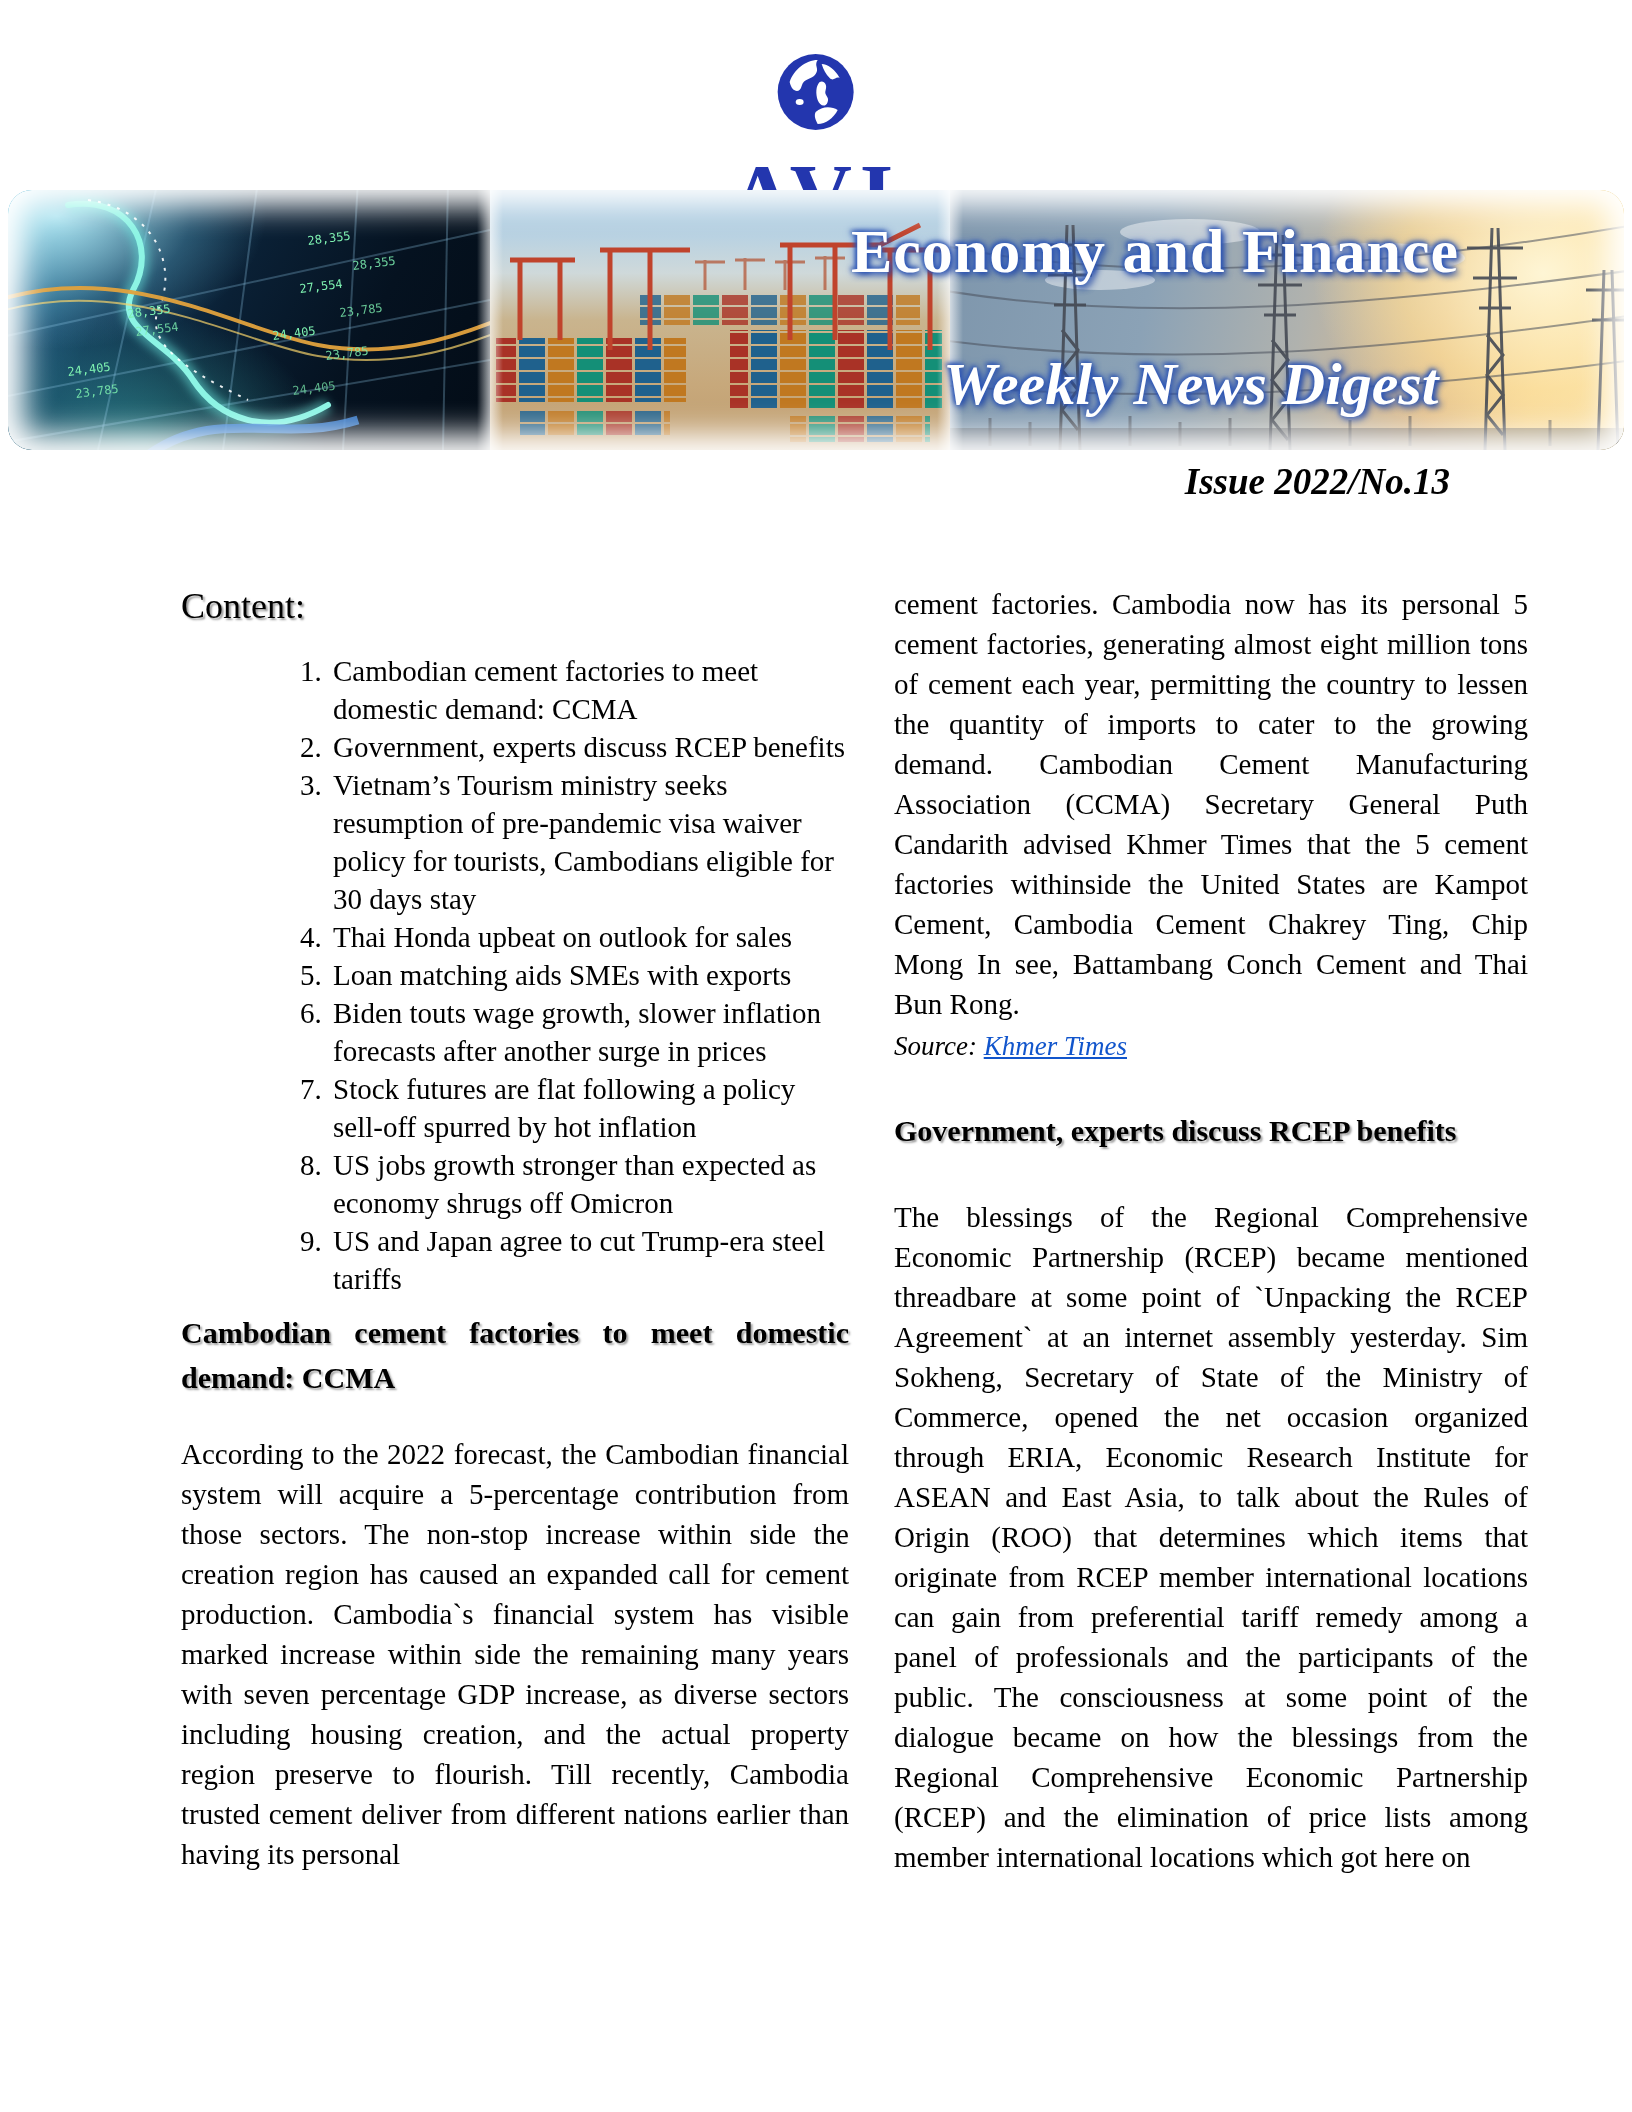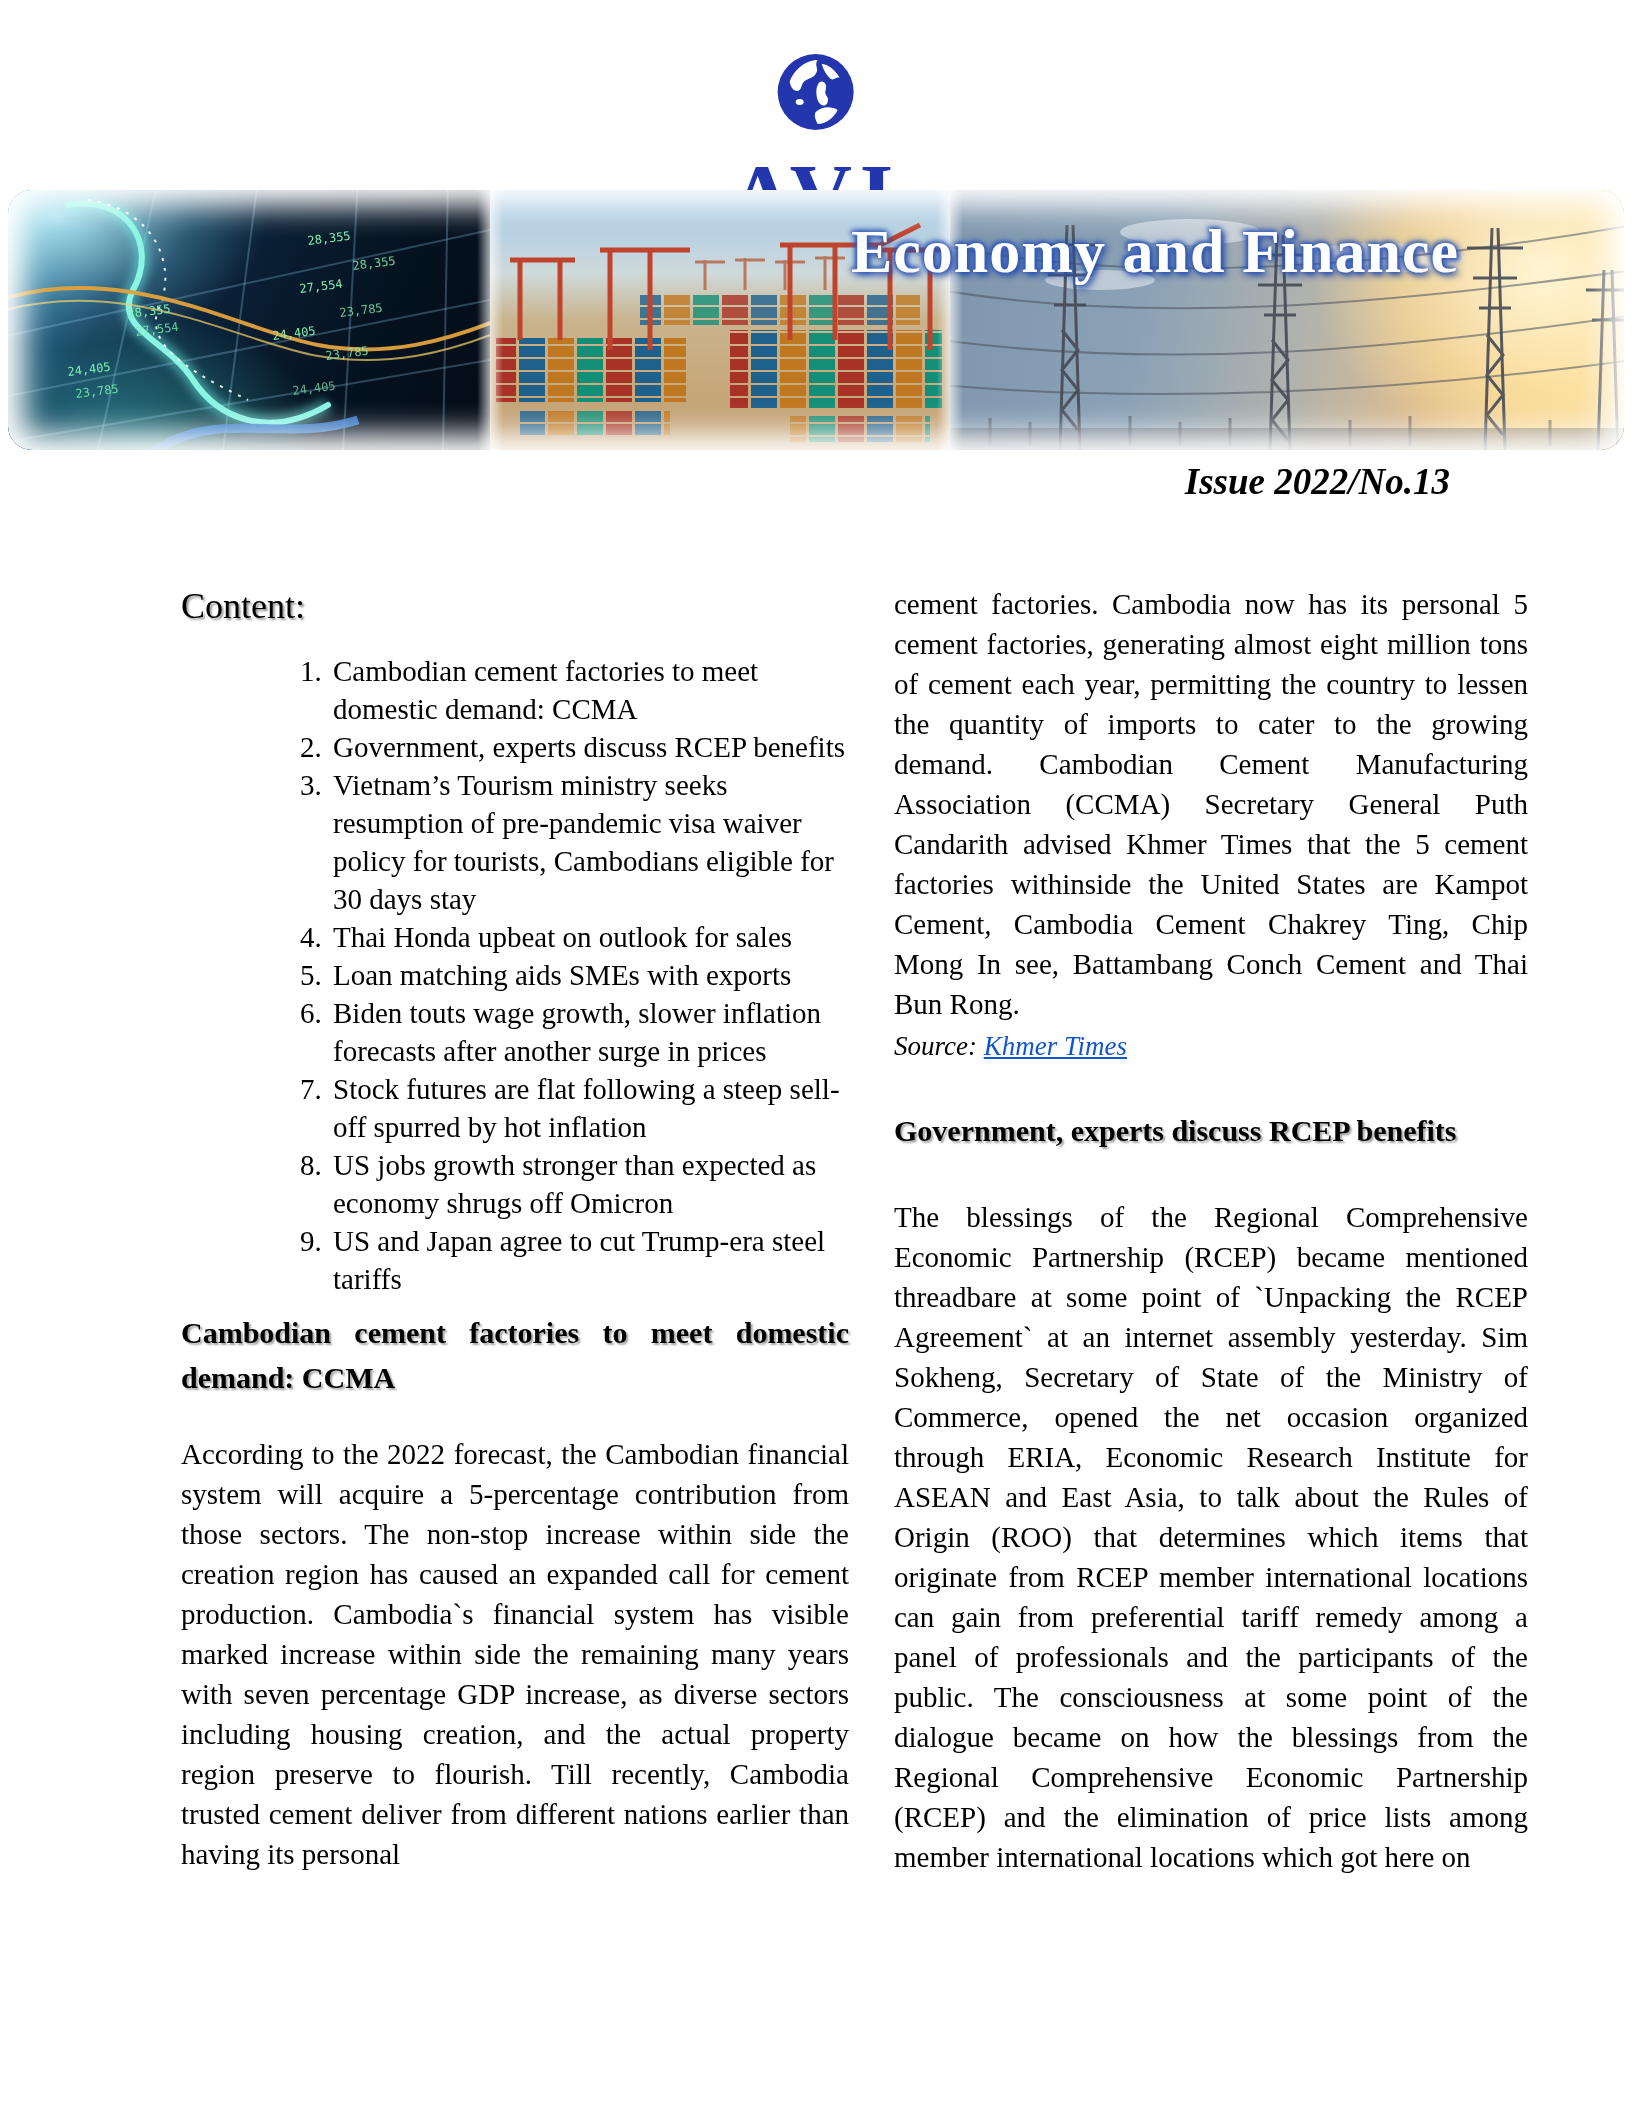--- a/index.html
+++ b/index.html
@@ -184,37 +184,38 @@
         <g stroke="rgba(55,58,66,.5)" stroke-width="3">
           <path d="M40,228 V256 M80,232 V256 M180,226 V256 M230,232 V256 M280,228 V256 M400,230 V256 M460,226 V256 M600,230 V256"></path>
         </g>
       </svg>
     </div>
 
     <div class="seam seam-1"></div>
     <div class="seam seam-2"></div>
 
     <div class="banner-title">Economy and Finance</div>
+    <div class="banner-subtitle">Weekly News Digest</div>
     <div class="banner-vignette"></div>
   </div>
 
   <div class="issue-line">Issue 2022/No.13</div>
 
   <main class="columns">
 
     <section class="col col-left">
       <h2 class="content-heading">Content:</h2>
       <ol class="toc-list">
         <li>Cambodian cement factories to meet domestic demand: CCMA</li>
         <li>Government, experts discuss RCEP benefits</li>
         <li>Vietnam’s Tourism ministry seeks resumption of pre-pandemic visa waiver policy for tourists, Cambodians eligible for 30 days stay</li>
         <li>Thai Honda upbeat on outlook for sales</li>
         <li>Loan matching aids SMEs with exports</li>
         <li>Biden touts wage growth, slower inflation forecasts after another surge in prices</li>
-        <li>Stock futures are flat following a steep sell-off spurred by hot inflation</li>
+        <li>Stock futures are flat following a policy sell-off spurred by hot inflation</li>
         <li>US jobs growth stronger than expected as economy shrugs off Omicron</li>
         <li>US and Japan agree to cut Trump-era steel tariffs</li>
       </ol>
       <h3 class="article-heading">Cambodian cement factories to meet domestic demand: CCMA</h3>
       <p class="body-text">According to the 2022 forecast, the Cambodian financial system will acquire a 5-percentage contribution from those sectors. The non-stop increase within side the creation region has caused an expanded call for cement production. Cambodia`s financial system has visible marked increase within side the remaining many years with seven percentage GDP increase, as diverse sectors including housing creation, and the actual property region preserve to flourish. Till recently, Cambodia trusted cement deliver from different nations earlier than having its personal</p>
     </section>
 
     <section class="col col-right">
       <p class="body-text">cement factories. Cambodia now has its personal 5 cement factories, generating almost eight million tons of cement each year, permitting the country to lessen the quantity of imports to cater to the growing demand. Cambodian Cement Manufacturing Association (CCMA) Secretary General Puth Candarith advised Khmer Times that the 5 cement factories withinside the United States are Kampot Cement, Cambodia Cement Chakrey Ting, Chip Mong In see, Battambang Conch Cement and Thai Bun Rong.</p>
       <p class="source-line">

